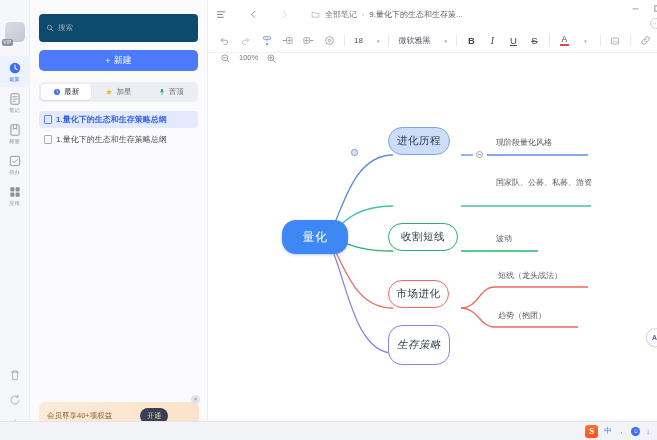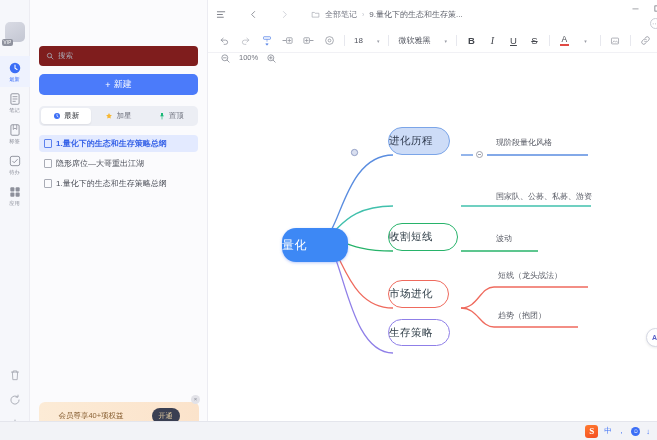--- a/index.html
+++ b/index.html
@@ -53,23 +53,23 @@
 
   
   .list-pane {
     width: 178px; height: 440px; flex: none;
     background: #fbfbfd;
     border-right: 1px solid #ececf2;
     position: relative;
     padding: 14px 9px 0 9px;
   }
   .search-box {
-    height: 20px; background: #7f1d1d; border-radius: 4px;
+    height: 28px; background: #0c4a6e; border-radius: 4px;
     display: flex; align-items: center; gap: 4px;
-    padding: 0 7px; margin-bottom: 8px; margin-top: 32px;
+    padding: 0 7px; margin-bottom: 8px;
   }
   .search-ph { font-size: 7.5px; color: #a8abb6; }
   .new-btn {
     height: 21px; background: #4b7bfa; border-radius: 5px;
     color: #fff; font-size: 9px;
     display: flex; align-items: center; justify-content: center; gap: 3px;
     cursor: pointer; margin-bottom: 11px;
   }
   .seg {
     display: flex; background: #eceef4; border-radius: 5px;
@@ -91,21 +91,21 @@
   .doc-ico {
     width: 8px; height: 9px; border: 1px solid #a9acb6;
     border-radius: 1px; flex: none;
   }
   .note-row.active .doc-ico { border-color: #5d82ee; }
 
   .promo {
     position: absolute; left: 9px; bottom: 10px; width: 160px; height: 28px;
     background: linear-gradient(90deg,#fcebd6,#fbe3cb);
     border-radius: 6px; display: flex; align-items: center;
-    padding: 0 8px; justify-content: center; gap: 28px;
+    padding: 0 8px; justify-content: flex-start; gap: 28px;
   }
   .promo-txt { font-size: 7.5px; color: #8a6236; }
   .promo-btn {
     background: #3a3f52; color: #f3d9a8; font-size: 7px;
     padding: 3px 7px; border-radius: 9px; cursor: pointer;
   }
   .promo-close {
     position: absolute; right: -1px; top: -7px;
     width: 9px; height: 9px; border-radius: 50%;
     background: #e2e2e8; color: #8c8f99;
@@ -151,27 +151,26 @@
   .a-color span:first-child { font-size: 8.5px; color: #45484f; }
   .a-bar { width: 9px; height: 2px; background: #e04a45; margin-top: 1px; }
 
   .zoombar { height: 22px; display: flex; align-items: flex-start; gap: 8px; padding-left: 12px; }
   .zoom-ico { width: 11px; height: 11px; cursor: pointer; }
   .zoom-val { font-size: 7.5px; color: #72757f; }
 
   .canvas { position: absolute; left: 0; top: 75px; right: 0; bottom: 0; overflow: hidden; }
   .node {
     position: absolute; border-radius: 14px; border: 1.3px solid;
-    display: flex; align-items: center; 
+    display: flex; align-items: center; justify-content: center;
     font-size: 10.5px; letter-spacing: .5px; background: #fff; cursor: pointer;
   }
   .node.root {
     border: none; color: #fff; font-size: 12px;
     box-shadow: 0 1px 3px rgba(60,110,240,.35);
-    margin-top: 8px;
   }
   .leaf { position: absolute; font-size: 8px; color: #575a64; white-space: nowrap; }
   .collapse-dot {
     position: absolute; width: 7px; height: 7px; border-radius: 50%;
     border: 1px solid #9ea1ab; background: #fff; cursor: pointer;
   }
   .collapse-dot::after {
     content: ""; position: absolute; left: 1.3px; top: 2.4px;
     width: 3px; height: 1px; background: #9ea1ab;
   }
@@ -314,24 +313,20 @@
         <span>置顶</span>
       </div>
     </div>
 
     <div class="note-row active">
       <span class="doc-ico"></span>
       <span class="note-title">1.量化下的生态和生存策略总纲</span>
     </div>
     <div class="note-row">
       <span class="doc-ico"></span>
-      <span class="note-title">隐形席位—大哥重出江湖</span>
-    </div>
-    <div class="note-row">
-      <span class="doc-ico"></span>
       <span class="note-title">1.量化下的生态和生存策略总纲</span>
     </div>
 
     <div class="promo">
       <span class="promo-txt">会员尊享40+项权益</span>
       <span class="promo-btn">开通</span>
       <span class="promo-close">×</span>
     </div>
   </div>
 
@@ -496,28 +491,28 @@
 
       <div class="node" id="n-b0" style="left: 180px; top: 52px; width: 62px; height: 28px; border-color: rgb(123, 165, 232); background: rgb(205, 220, 247); color: rgb(47, 58, 78);">
         <span>进化历程</span>
       </div>
       <div class="node" id="n-b2" style="left: 180px; top: 148px; width: 70px; height: 28px; border-color: rgb(39, 179, 106); background: rgb(255, 255, 255); color: rgb(50, 64, 74);">
         <span>收割短线</span>
       </div>
       <div class="node" id="n-b3" style="left: 180px; top: 205px; width: 61px; height: 28px; border-color: rgb(239, 106, 93); background: rgb(255, 255, 255); color: rgb(50, 64, 74);">
         <span>市场进化</span>
       </div>
-      <div class="node" id="n-b4" style="left: 180px; top: 244px; width: 62px; height: 27px; border-color: rgb(143, 127, 232); background: rgb(255, 255, 255); color: rgb(50, 64, 74);">
+      <div class="node" id="n-b4" style="left: 180px; top: 250px; width: 62px; height: 40px; border-color: rgb(143, 127, 232); background: rgb(255, 255, 255); color: rgb(50, 64, 74); font-style: italic;">
         <span>生存策略</span>
       </div>
 
       <div class="collapse-dot" style="left:268px;top:76px"></div>
 
       <div class="leaf" style="left:288px;top:62px">现阶段量化风格</div>
-      <div class="leaf" style="left:288px;top:116px">国家队、公募、私募、游资</div>
+      <div class="leaf" style="left:288px;top:102px">国家队、公募、私募、游资</div>
       <div class="leaf" style="left:288px;top:158px">波动</div>
       <div class="leaf" style="left:290px;top:195px">短线（龙头战法）</div>
       <div class="leaf" style="left:290px;top:235px">趋势（抱团）</div>
 
       <svg class="cursor-dot" style="left:142px;top:72px" viewBox="0 0 12 14">
         <circle cx="6" cy="7" r="4.2" fill="rgba(120,140,200,.28)" stroke="#7a88b5" stroke-width="1"></circle>
       </svg>
 
       <div class="scroll-v"></div>
     </div>

